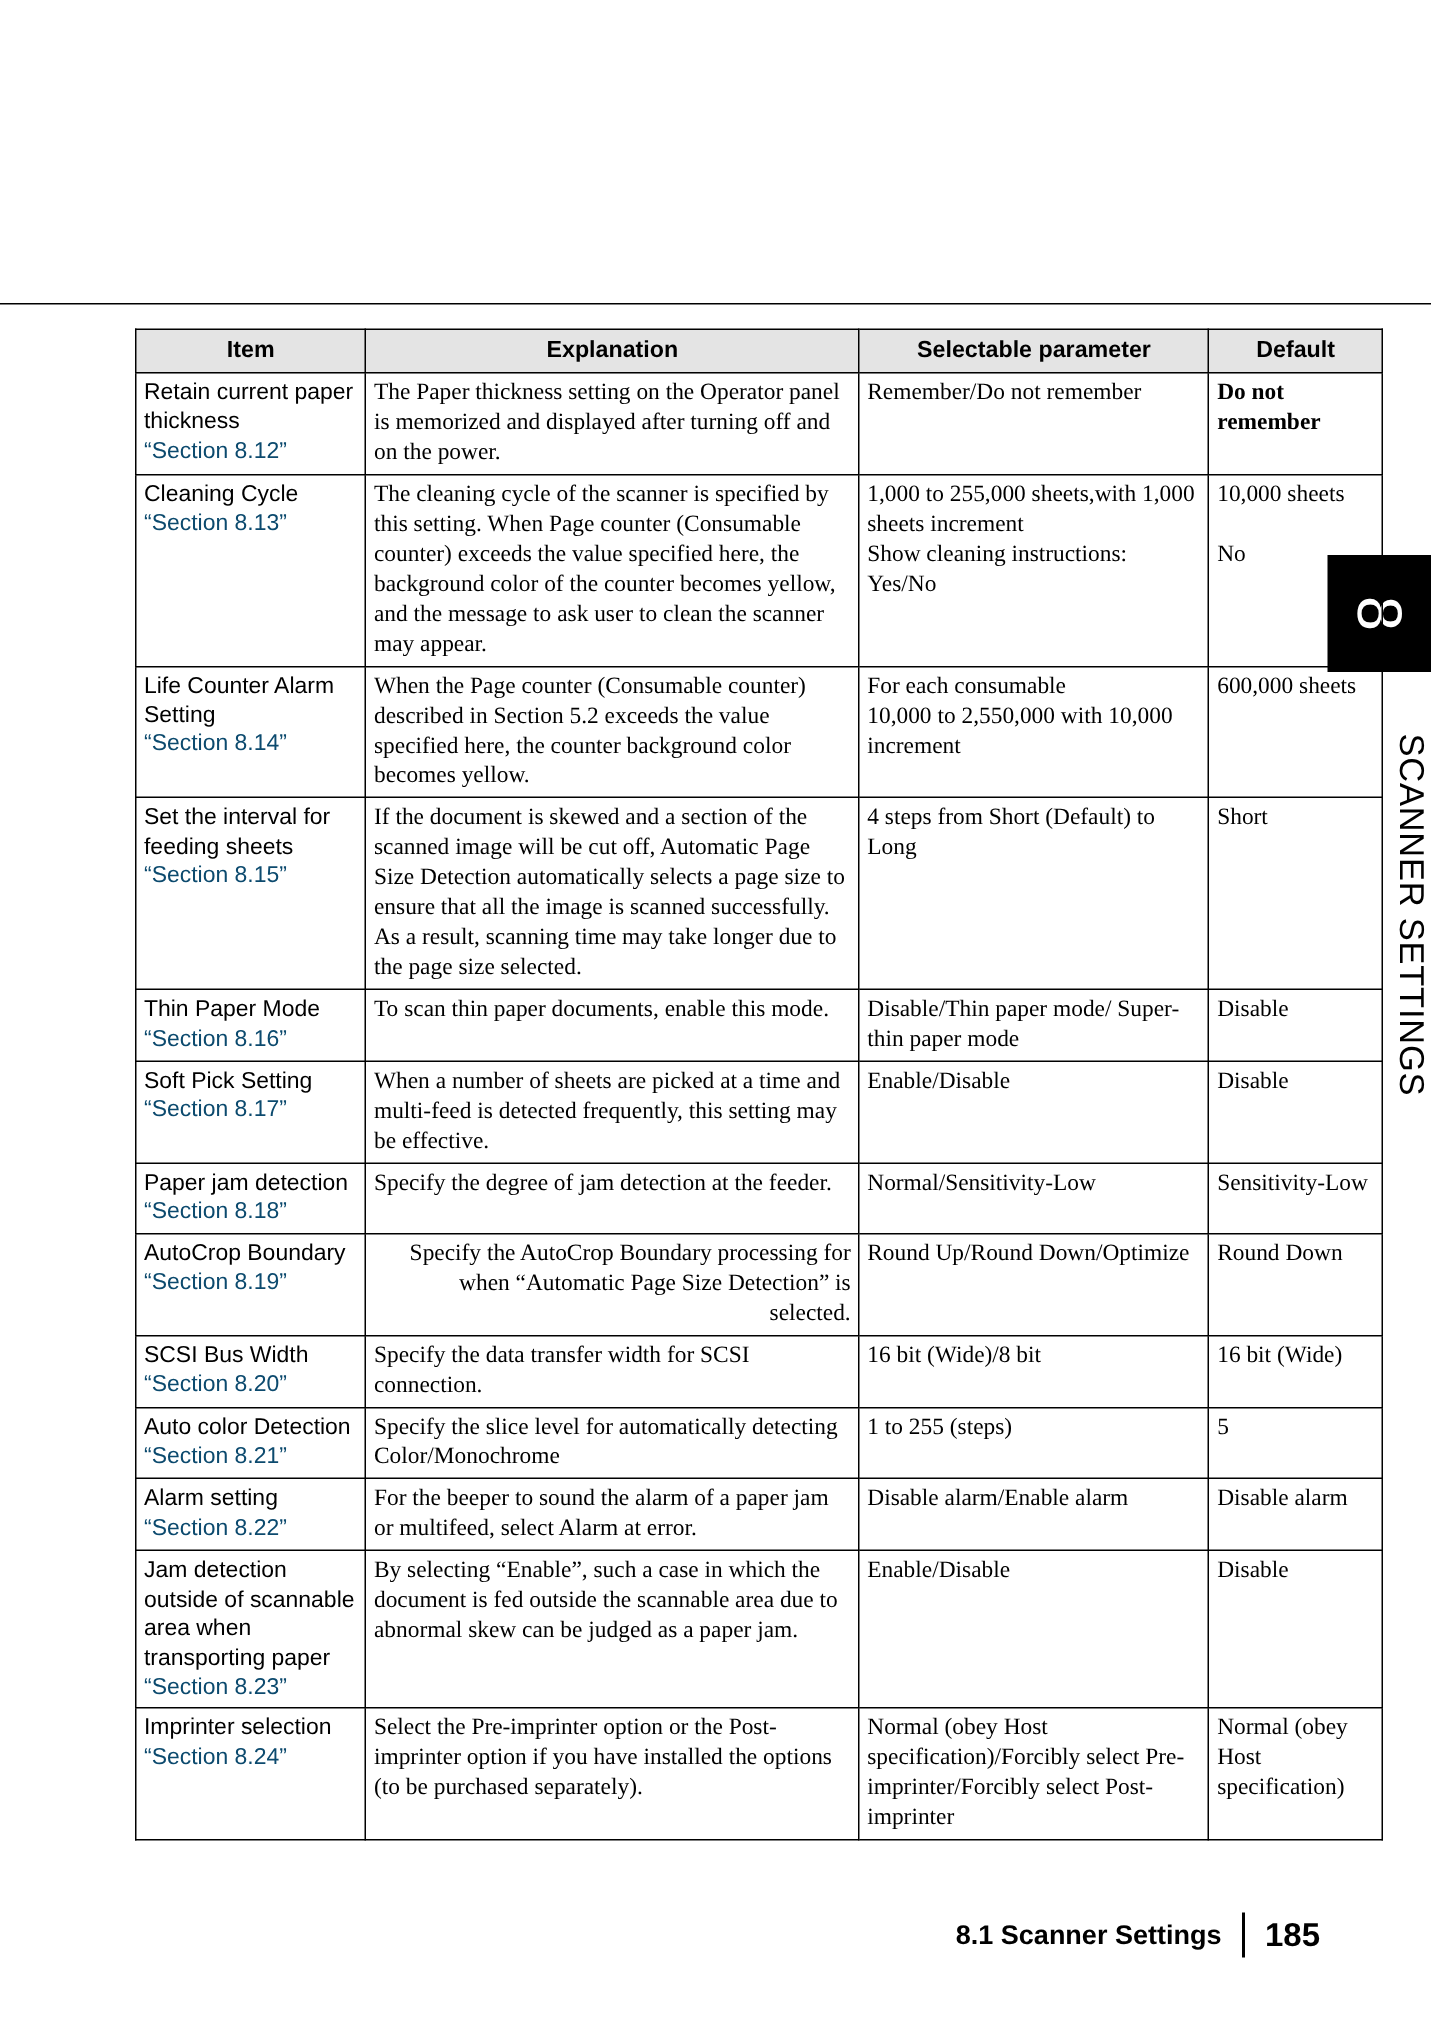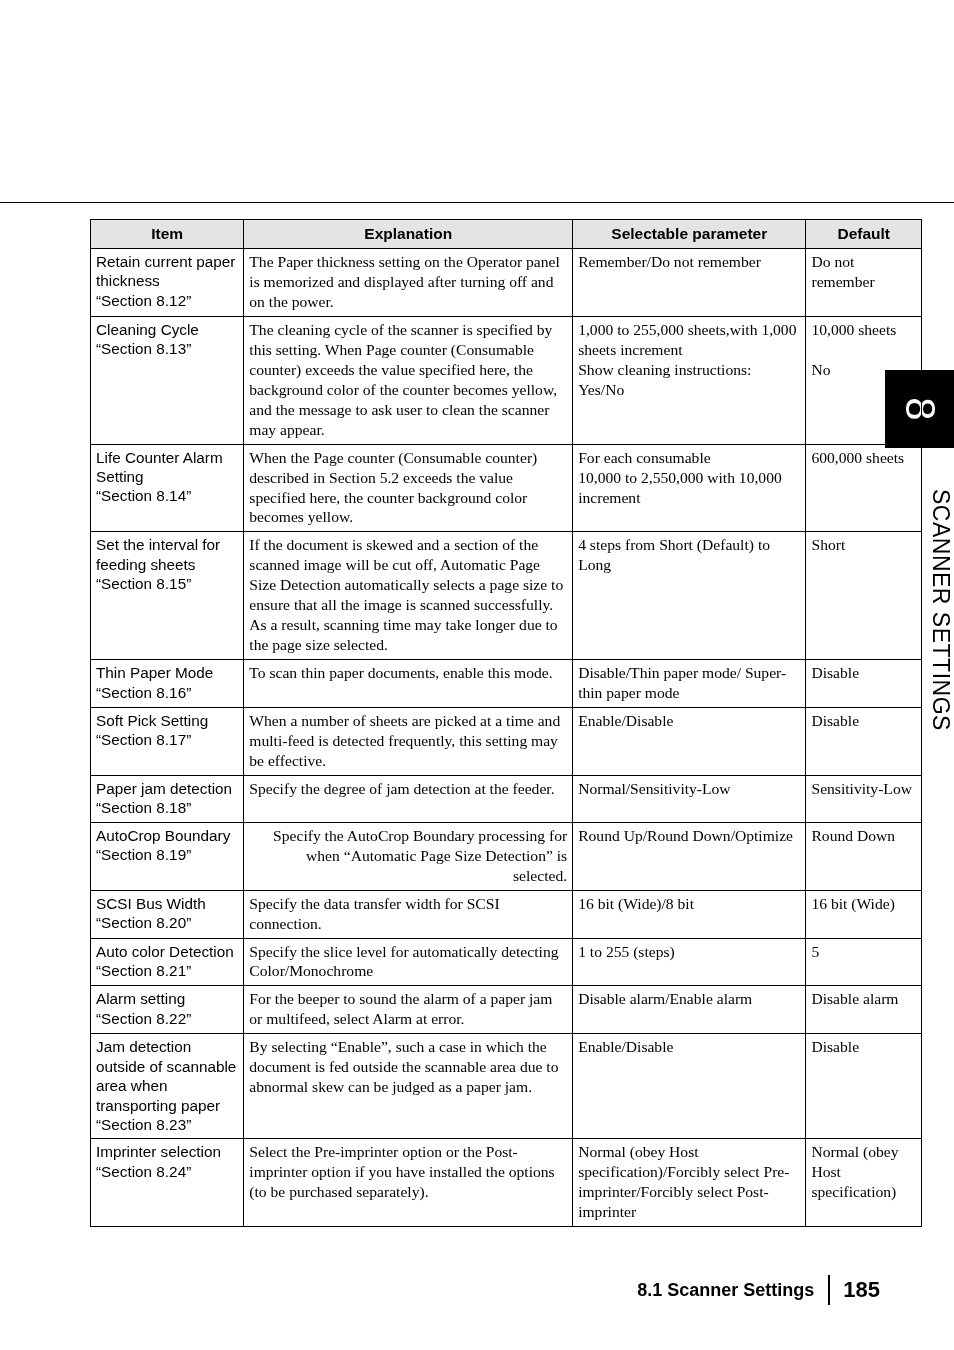--- a/index.html
+++ b/index.html
@@ -99,21 +99,21 @@
   .cell-item {
     font-family: "Liberation Sans", sans-serif;
     font-size: 15.3px;
     line-height: 1.27;
   }
   .cell-item .item-name {
     display: block;
   }
   .cell-item .item-ref {
     display: block;
-    color: #000000;
+    color: #0c4a6e;
   }
   .cell-text {
     font-family: "Liberation Serif", serif;
     font-size: 15.6px;
     line-height: 1.28;
   }
 
   
   .footer {
     position: absolute;
@@ -168,21 +168,21 @@
     </tr>
   </thead>
   <tbody id="table-body">
       <tr>
         <td class="cell-item">
           <span class="item-name">Retain current paper thickness</span>
           <span class="item-ref">“Section 8.12”</span>
         </td>
         <td class="cell-text" style="white-space: pre-line;">The Paper thickness setting on the Operator panel is memorized and displayed after turning off and on the power.</td>
         <td class="cell-text" style="white-space: pre-line;">Remember/Do not remember</td>
-        <td class="cell-text" style="white-space: pre-line;">Do not remember</td>
+        <td class="cell-text" style="white-space: pre-line; font-weight: bold;">Do not remember</td>
       </tr>
       <tr>
         <td class="cell-item">
           <span class="item-name">Cleaning Cycle</span>
           <span class="item-ref">“Section 8.13”</span>
         </td>
         <td class="cell-text" style="white-space: pre-line;">The cleaning cycle of the scanner is specified by this setting. When Page counter (Consumable counter) exceeds the value specified here, the background color of the counter becomes yellow, and the message to ask user to clean the scanner may appear.</td>
         <td class="cell-text" style="white-space: pre-line;">1,000 to 255,000 sheets,with 1,000 sheets increment
 Show cleaning instructions: Yes/No</td>
         <td class="cell-text" style="white-space: pre-line;">10,000 sheets

